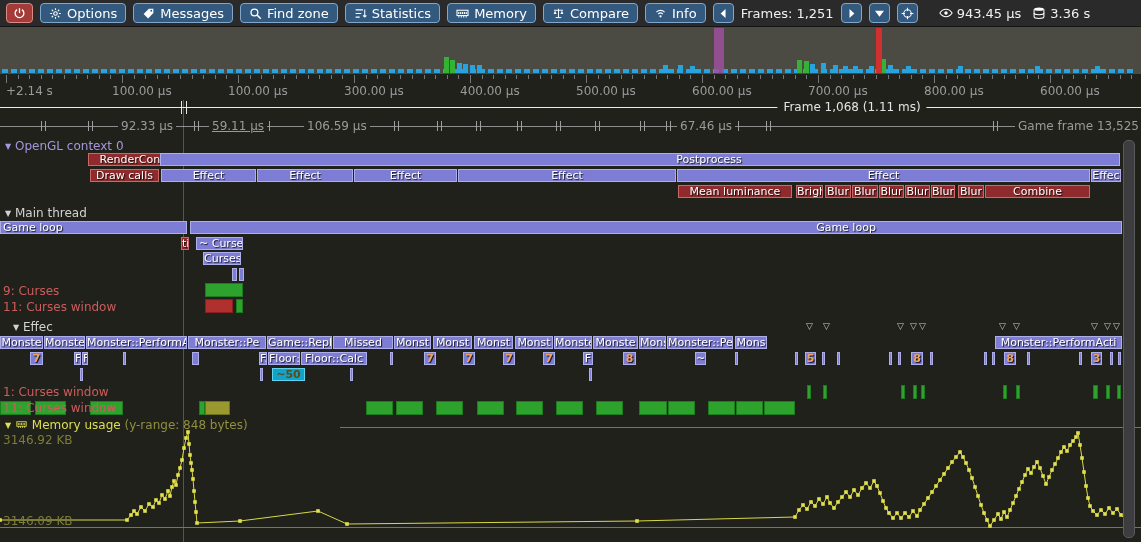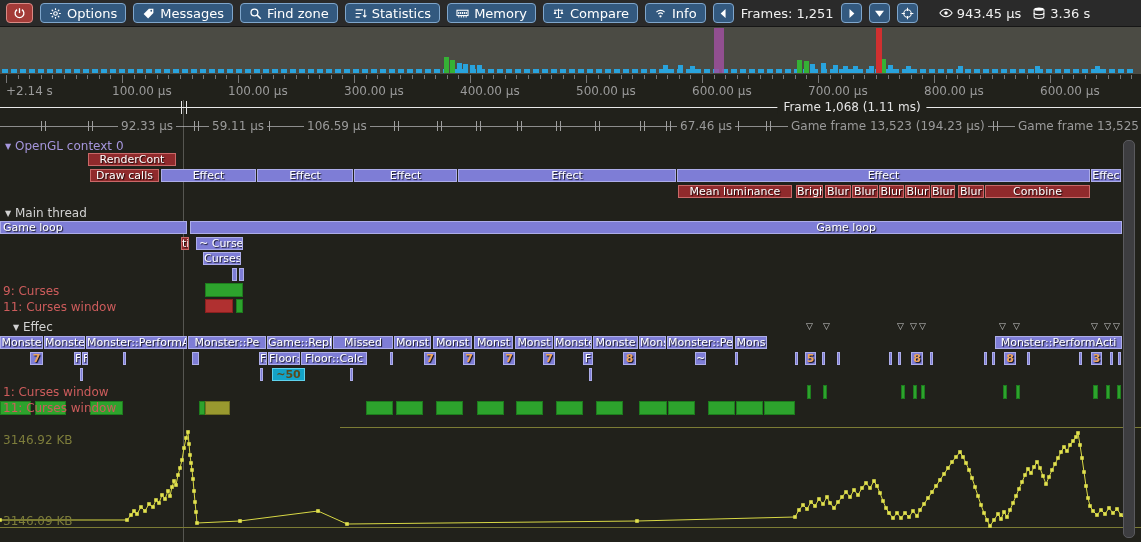--- a/index.html
+++ b/index.html
@@ -357,20 +357,30 @@
     <span>OpenGL context 0</span>
   </div>
   <div class="hdr" id="hdr-main">
     <span class="tri">▼</span>
     <span>Main thread</span>
   </div>
   <div class="hdr" id="hdr-game">
     <span class="tri">▼</span>
     <span>Effec</span>
   </div>
+  <div class="hdr" id="hdr-memory">
+    <span class="tri">▼</span>
+    <span id="mem-icon"><svg viewBox="0 0 16 16">
+          <rect x="1.2" y="4" width="13.6" height="6.5" fill="none" stroke="#dede52" stroke-width="1.3"></rect>
+          <path d="M3.5 10.5V13M6.5 10.5V13M9.5 10.5V13M12.5 10.5V13" stroke="#dede52" stroke-width="1.2"></path>
+          <path d="M3.4 6v2.6M5.7 6v2.6M8 6v2.6M10.3 6v2.6M12.6 6v2.6" stroke="#dede52" stroke-width="1.4"></path>
+        </svg></span>
+    <span>Memory usage</span>
+    <span class="mem-note">(y-range: 848 bytes)</span>
+  </div>
 
   <div class="plot-label" id="pl-0">9: Curses</div>
   <div class="plot-label" id="pl-1">11: Curses window</div>
   <div class="plot-label" id="pl-2">1: Curses window</div>
   <div class="plot-label" id="pl-3">11: Curses window</div>
 
   <div class="mem-val" id="mem-top">3146.92 KB</div>
   <div class="mem-val" id="mem-bottom">3146.09 KB</div>
 
 <div class="tick" style="left: 6px; height: 8px;"></div>
@@ -492,26 +502,28 @@
     <div class="dtick" style="left: 476px;"></div>
     <div class="dtick" style="left: 517px;"></div>
     <div class="dtick" style="left: 556px;"></div>
     <div class="dtick" style="left: 595px;"></div>
     <div class="dtick" style="left: 640px;"></div>
     <div class="dtick" style="left: 666px;"></div>
     <div class="dtick" style="left: 734px;"></div>
     <div class="dtick" style="left: 766px;"></div>
     <div class="dtick" style="left: 993px;"></div>
     <div class="sub-label" style="left: 118px;">92.33 µs</div>
-    <div class="sub-label" style="left: 209px;">59.11 µs</div>
+    <div class="sub-label" style="left: 209px; text-decoration: underline;">59.11 µs</div>
     <div class="sub-label" style="left: 304px;">106.59 µs</div>
     <div class="sub-label" style="left: 677px;">67.46 µs</div>
-    <div class="sub-label" style="left: 788px;">Game frame 13,523 (194.23 µs)</div>
     <div class="sub-label" style="left: 1015px;">Game frame 13,525 µs</div>
     <div class="zone red" style="left: 88px; top: 153px; width: 88px;"><span>RenderCont</span></div>
+    <div class="zone purple" style="left: 160px; top: 153px; width: 960px;">
+      <span class="txspan" style="left: 548px;">Postprocess</span>
+    </div>
     <div class="zone red" style="left: 90px; top: 169px; width: 69px;"><span>Draw calls</span></div>
     <div class="zone purple" style="left: 161px; top: 169px; width: 95px;"><span>Effect</span></div>
     <div class="zone purple" style="left: 257px; top: 169px; width: 96px;"><span>Effect</span></div>
     <div class="zone purple" style="left: 354px; top: 169px; width: 103px;"><span>Effect</span></div>
     <div class="zone purple" style="left: 458px; top: 169px; width: 218px;"><span>Effect</span></div>
     <div class="zone purple" style="left: 677px; top: 169px; width: 413px;"><span>Effect</span></div>
     <div class="zone purple" style="left: 1091px; top: 169px; width: 30px;"><span>Effec</span></div>
     <div class="zone red" style="left: 678px; top: 185px; width: 114px;"><span>Mean luminance</span></div>
     <div class="zone red" style="left: 796px; top: 185px; width: 27px;"><span>Brigh</span></div>
     <div class="zone red" style="left: 825px; top: 185px; width: 26px;"><span>Blur</span></div>

